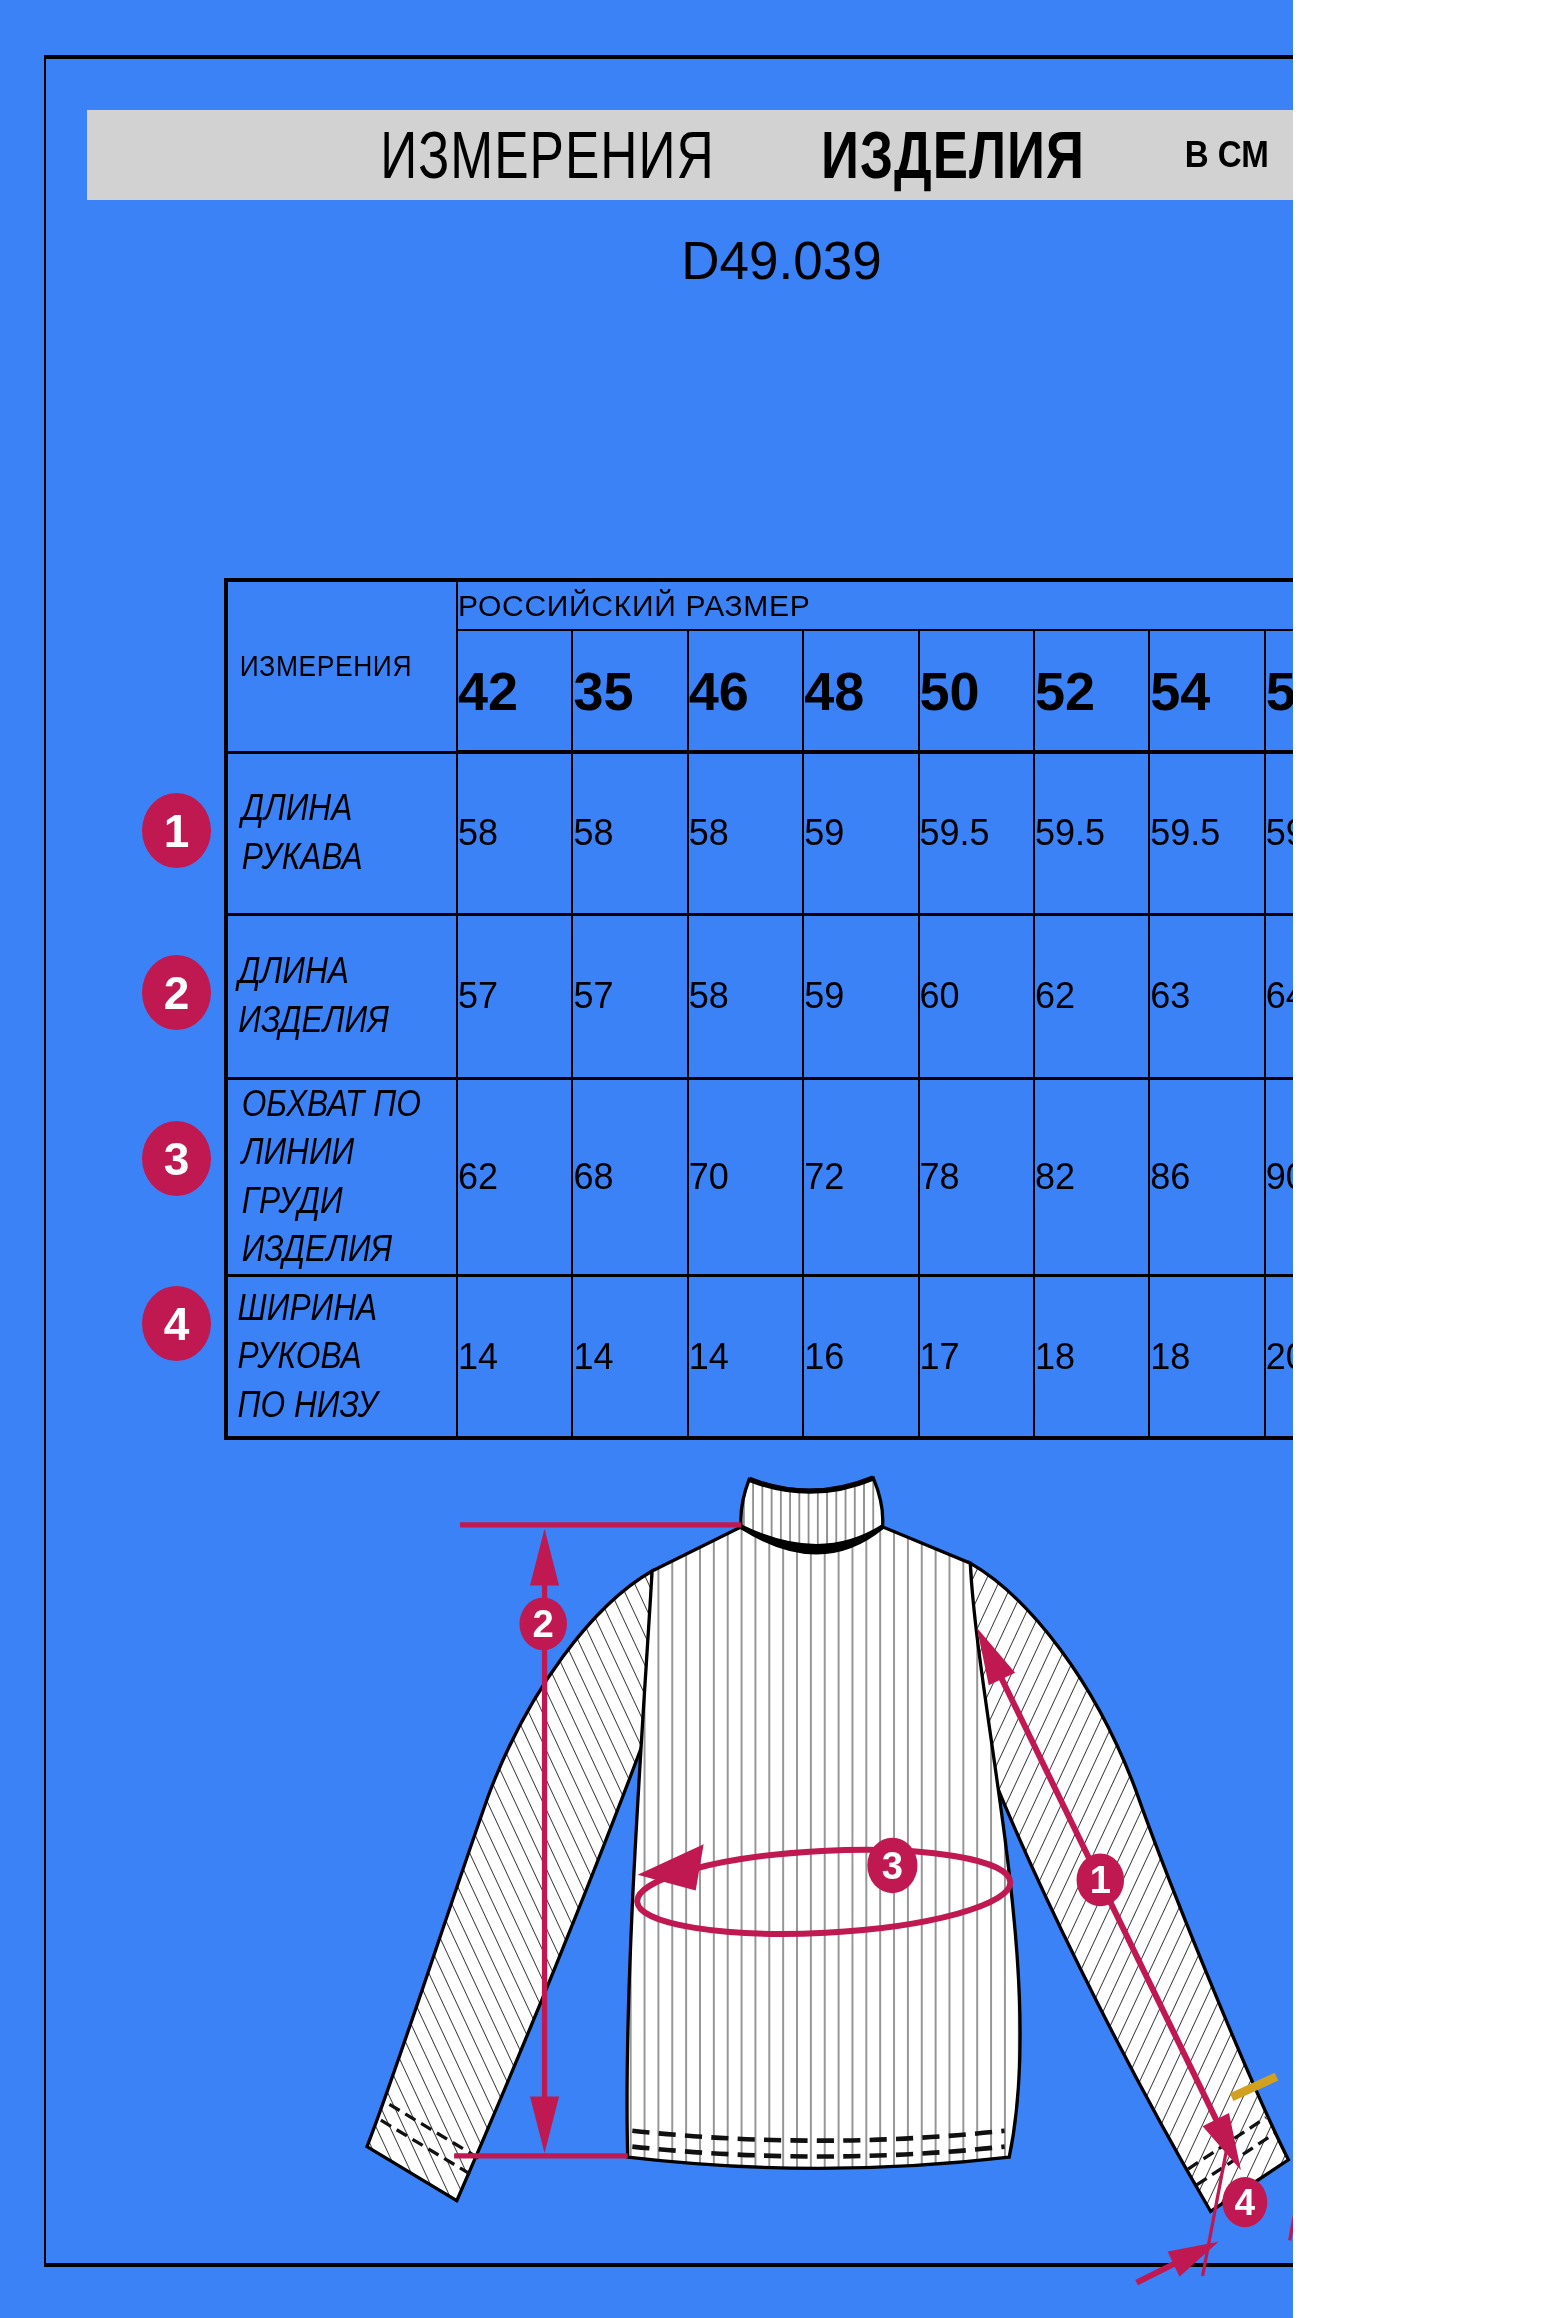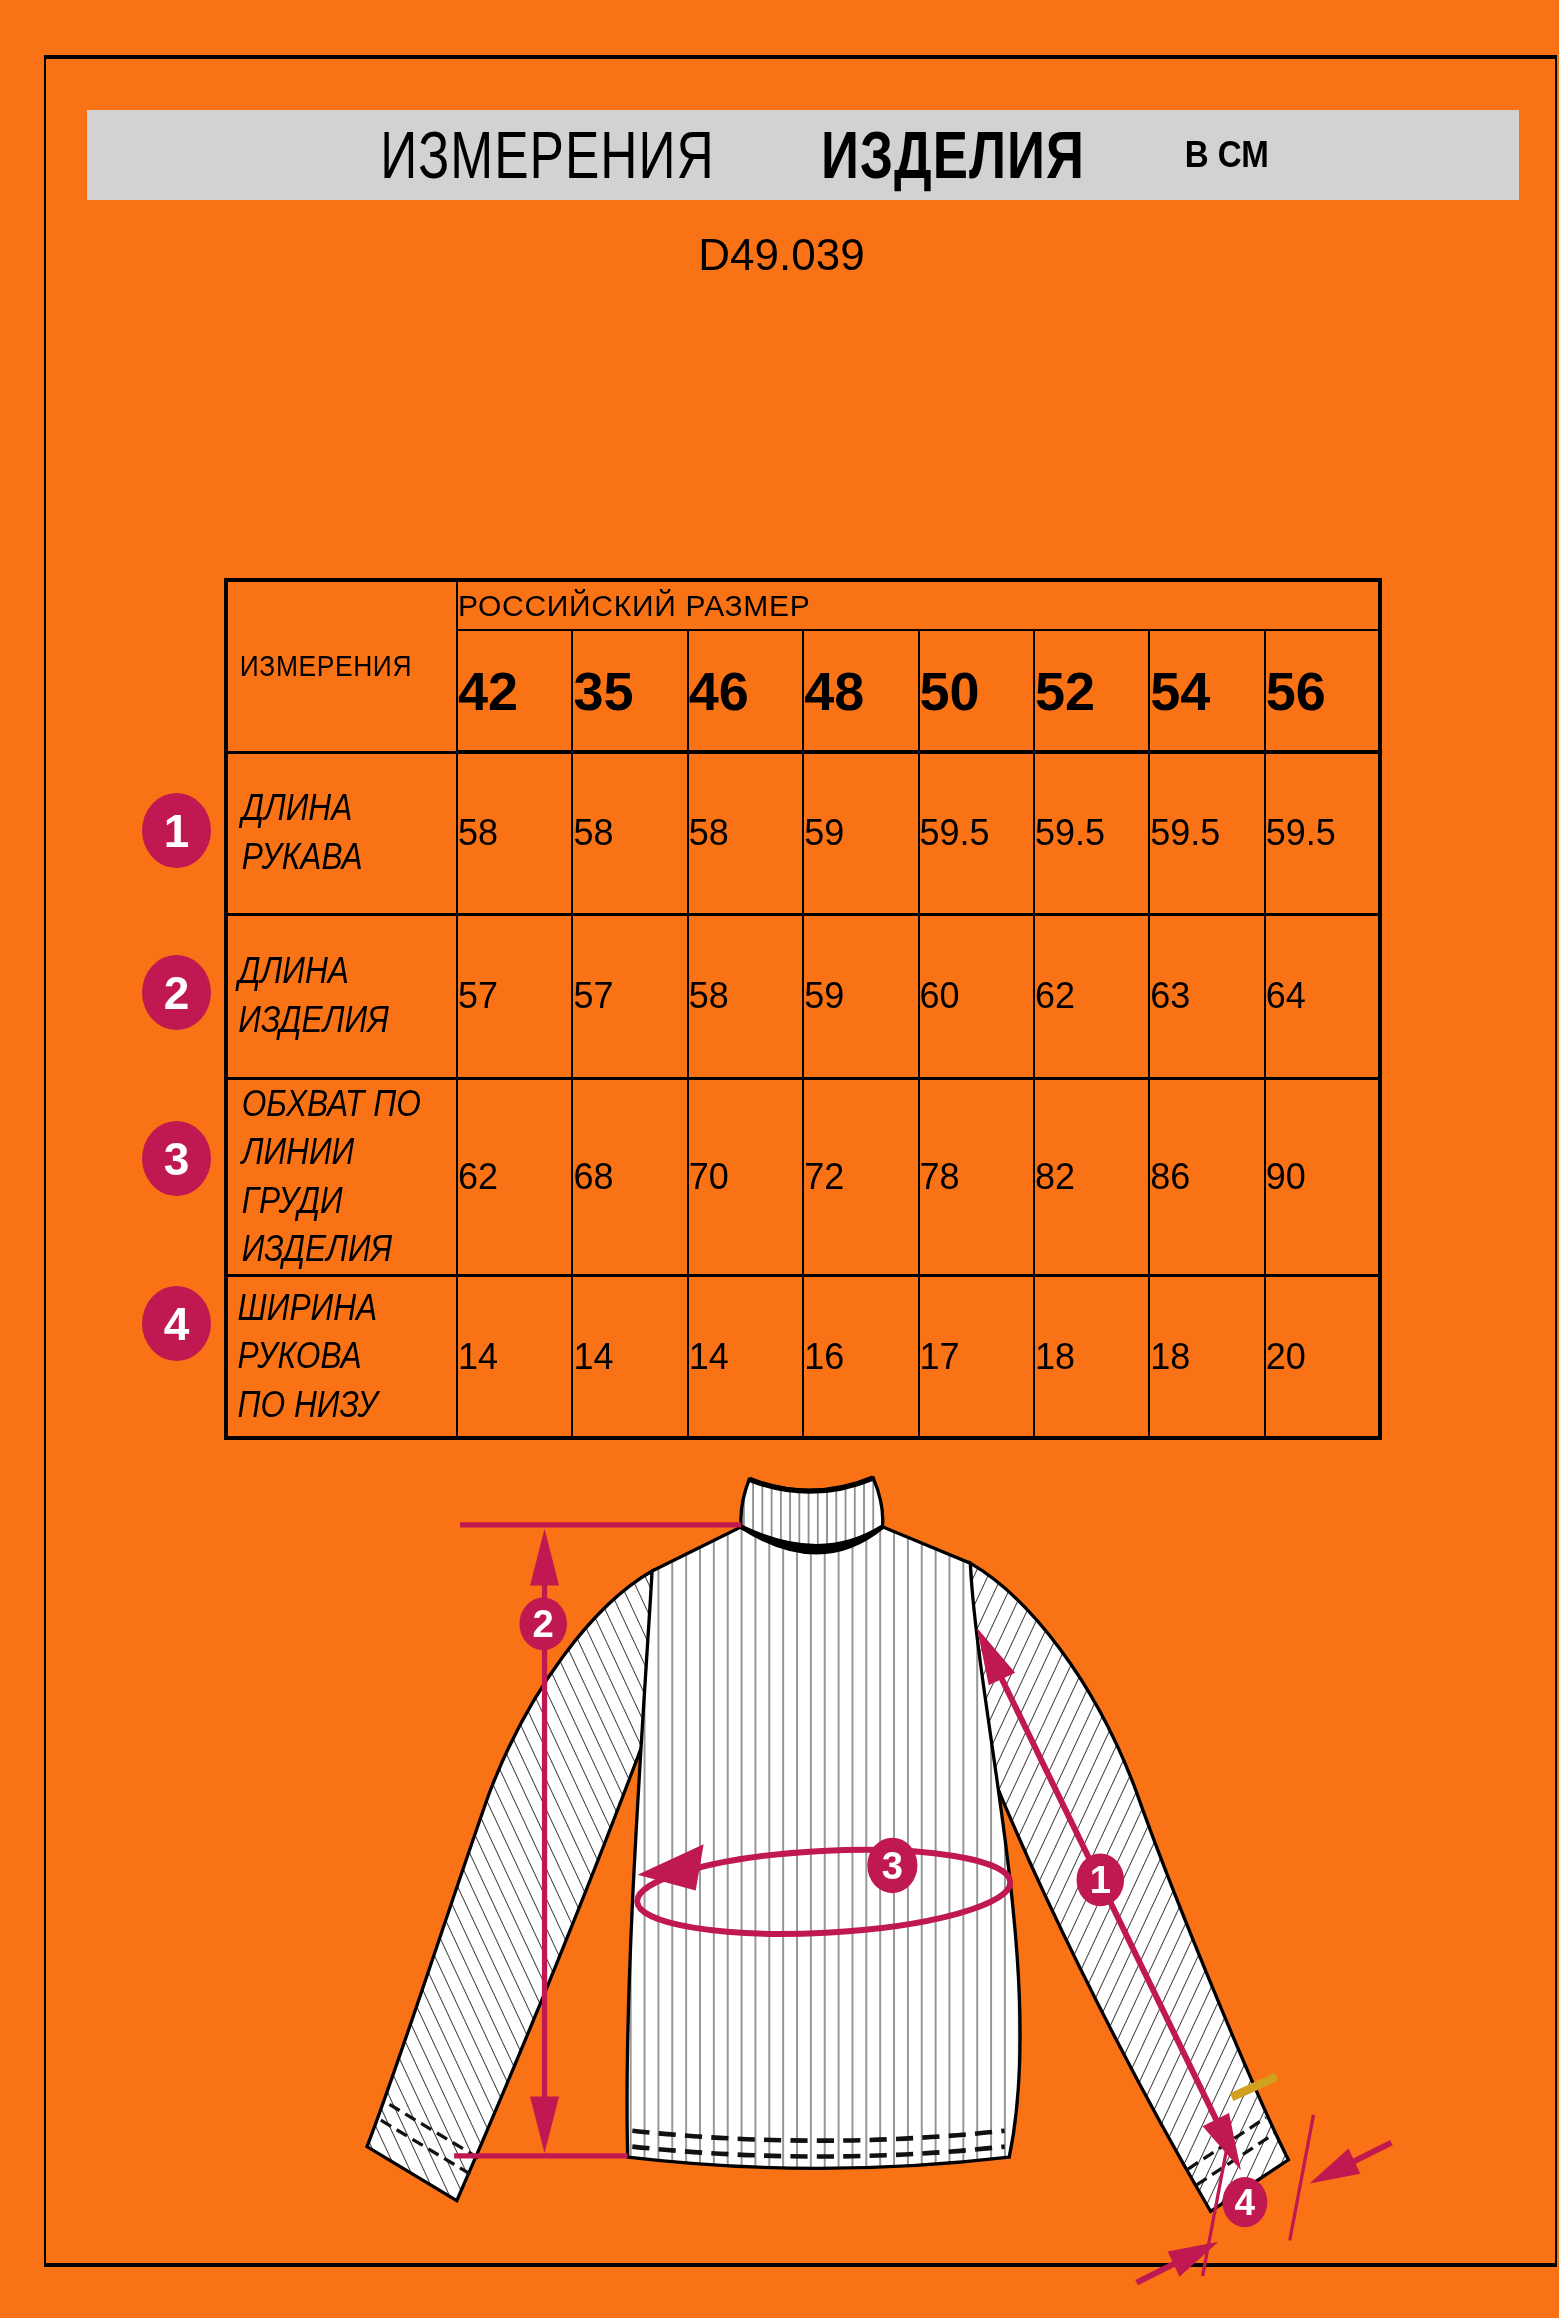--- a/index.html
+++ b/index.html
@@ -1,37 +1,37 @@
 <!DOCTYPE html>
 <html style="font-size:10.6px"><head>
 <meta charset="utf-8">
 <style>
   html,body{margin:0;padding:0;background:#fff;}
   .page{
-    position:relative;width:1559px;height:2319px;background:#f97316;
+    position:relative;width:1293px;height:2319px;background:#3b82f6;
     font-family:"Liberation Sans",sans-serif;color:#000;overflow:hidden;
   }
   .frame{
     position:absolute;left:44px;top:55px;width:1513px;height:2212px;
     box-sizing:border-box;
     border-top:4.6px solid #000;border-bottom:4.6px solid #000;
     border-left:2.6px solid #000;border-right:2.6px solid #000;
   }
   .titlebar{
     position:absolute;left:87px;top:110px;width:1432px;height:90px;
     background:#d2d2d2;display:flex;align-items:center;justify-content:center;
   }
   .title-main{font-size:66px;font-weight:400;letter-spacing:1.3px;
     transform:scaleX(.78);display:inline-block;white-space:nowrap;}
   .title-bold{font-size:66px;font-weight:700;letter-spacing:1.3px;
     transform:scaleX(.80);display:inline-block;margin-left:26.4px;white-space:nowrap;}
   .title-unit{font-size:36px;font-weight:700;margin-left:63px;white-space:nowrap;transform:scaleX(.92);}
   .code{
     position:absolute;left:0;top:230px;width:1563px;text-align:center;
-    font-size:44px;font-weight:400;
+    font-size:53px;font-weight:400;
   }
   .note{
     position:absolute;left:0;top:292px;width:1563px;text-align:center;
     font-size:34px;line-height:1.30;white-space:pre-line;letter-spacing:-0.7px;
   }
   table.sizes{
     position:absolute;left:224px;top:578px;width:1158px;height:828px;
     border-collapse:collapse;table-layout:fixed;
   }
   table.sizes td,table.sizes th{

